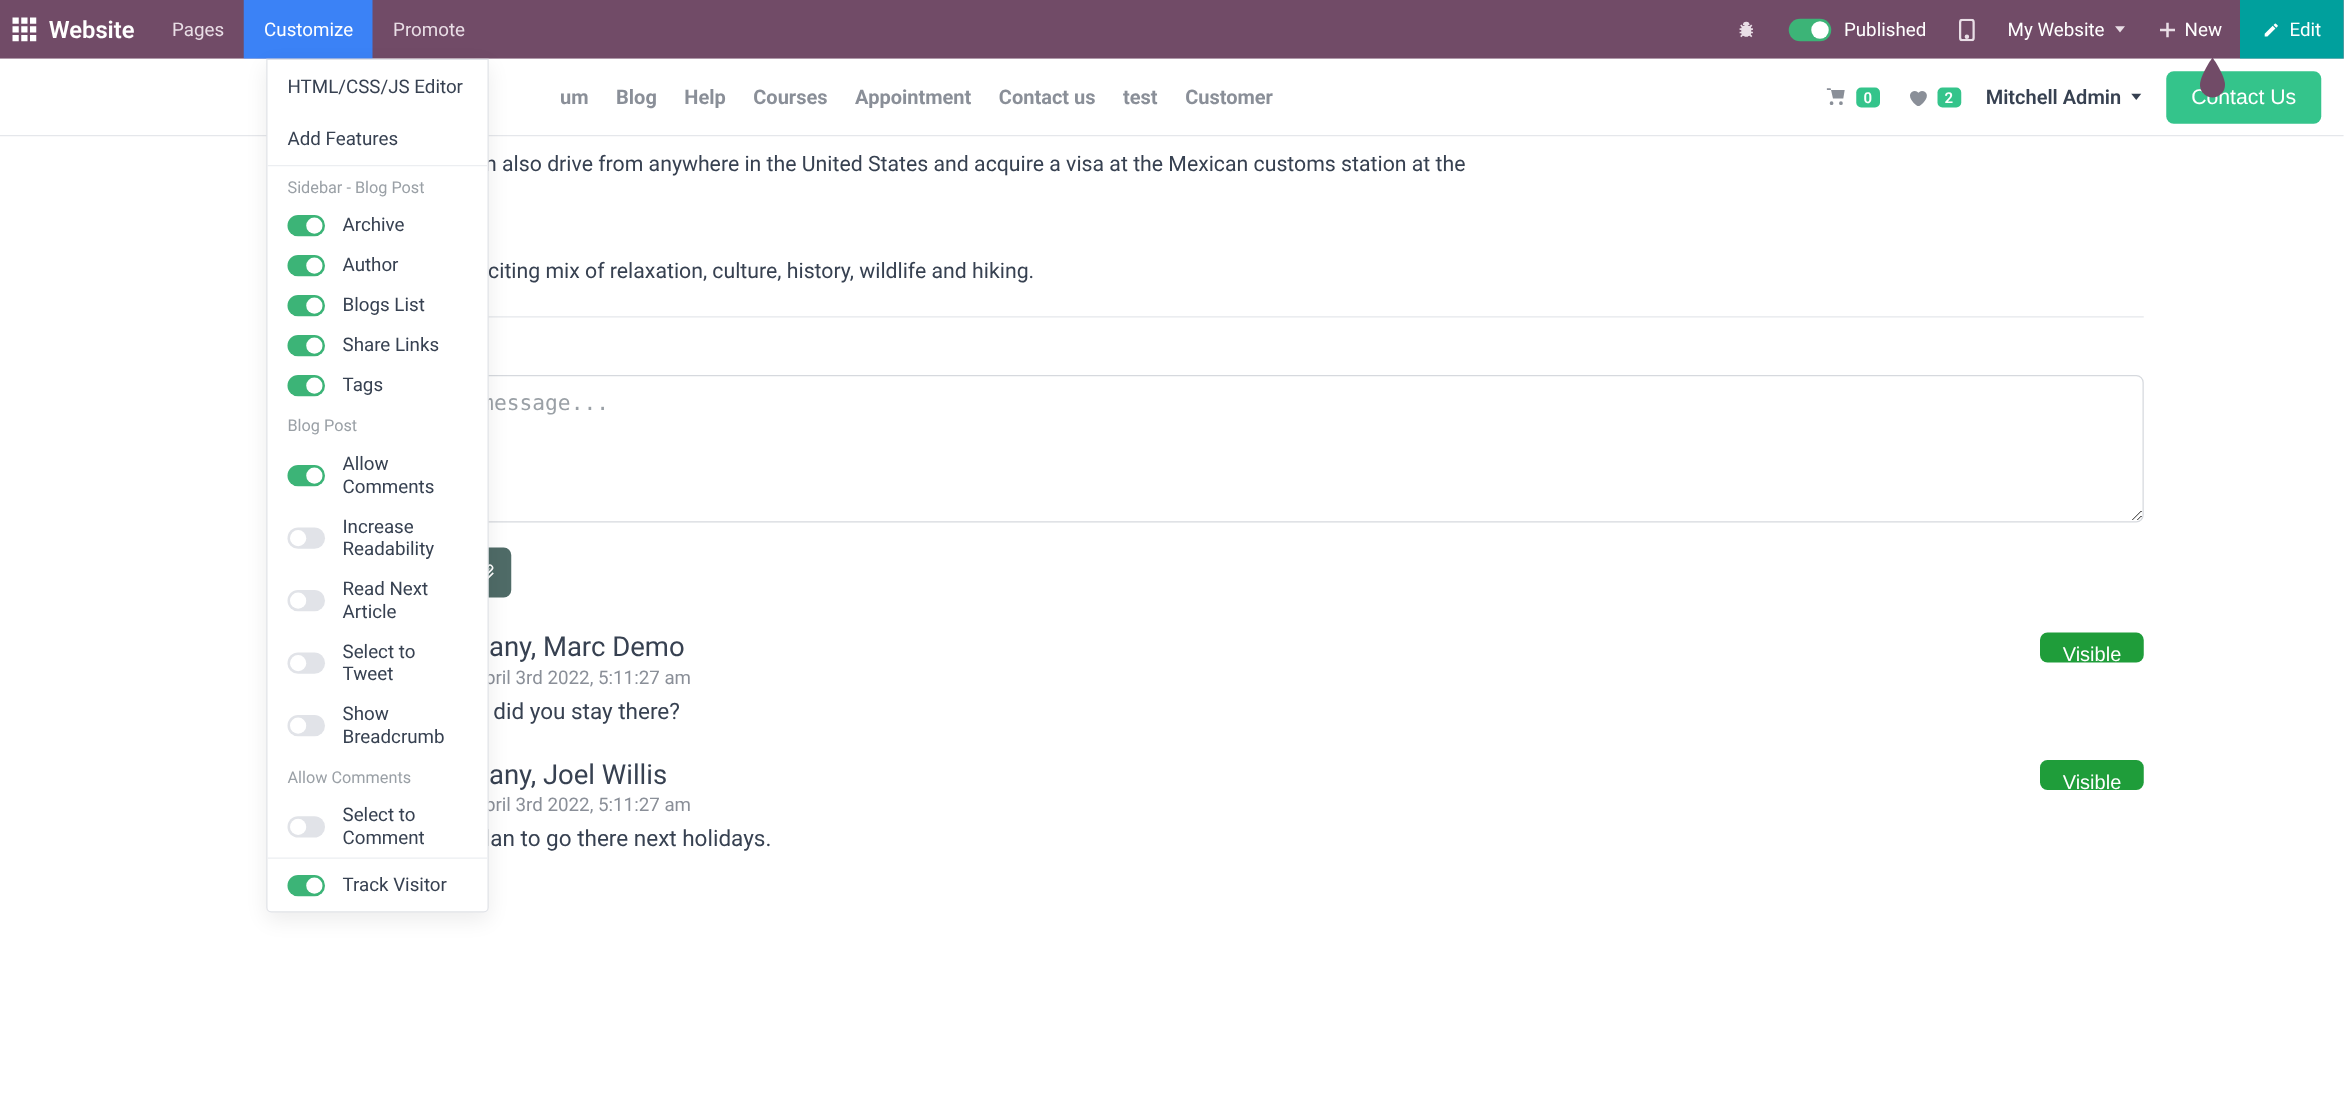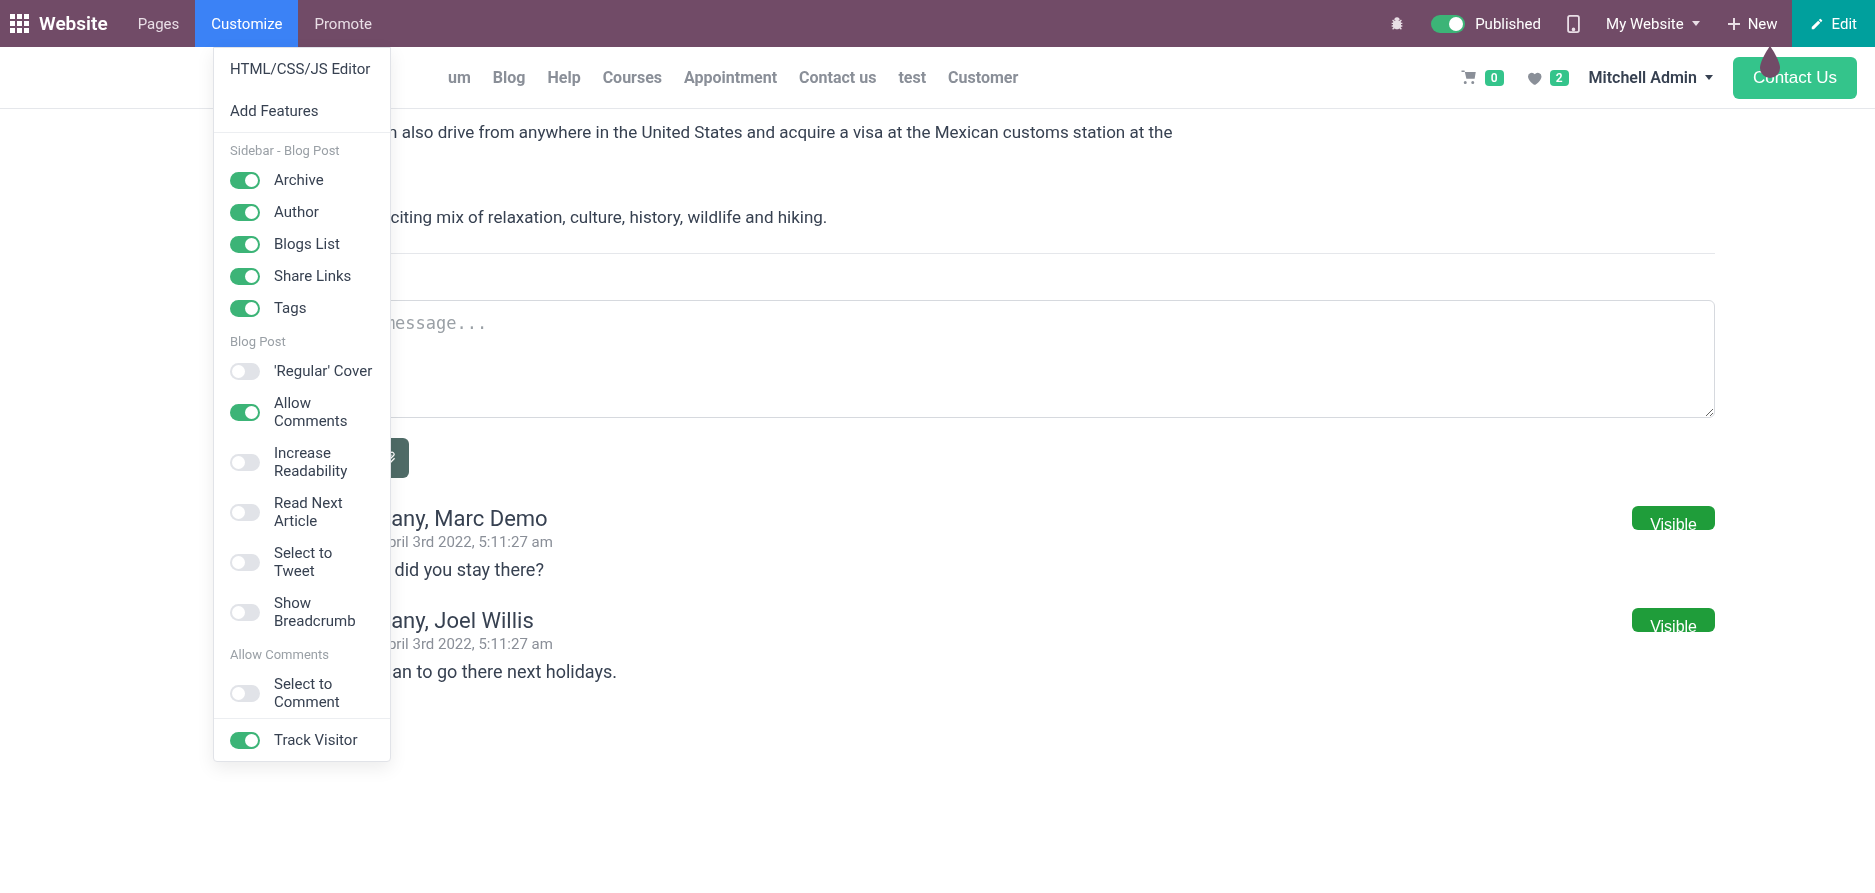--- a/index.html
+++ b/index.html
@@ -266,26 +266,20 @@
     </div>
   <div class="dd-toggle">
       <div class="tswitch on">
         <div class="k"></div>
       </div>
       <span class="tlabel">Tags</span>
     </div>
 
   <div class="dd-section-title">Blog Post</div>
   <div class="dd-toggle">
-      <div class="tswitch">
-        <div class="k"></div>
-      </div>
-      <span class="tlabel">'Regular' Cover</span>
-    </div>
-  <div class="dd-toggle">
       <div class="tswitch on">
         <div class="k"></div>
       </div>
       <span class="tlabel">Allow Comments</span>
     </div>
   <div class="dd-toggle">
       <div class="tswitch">
         <div class="k"></div>
       </div>
       <span class="tlabel">Increase Readability</span>

